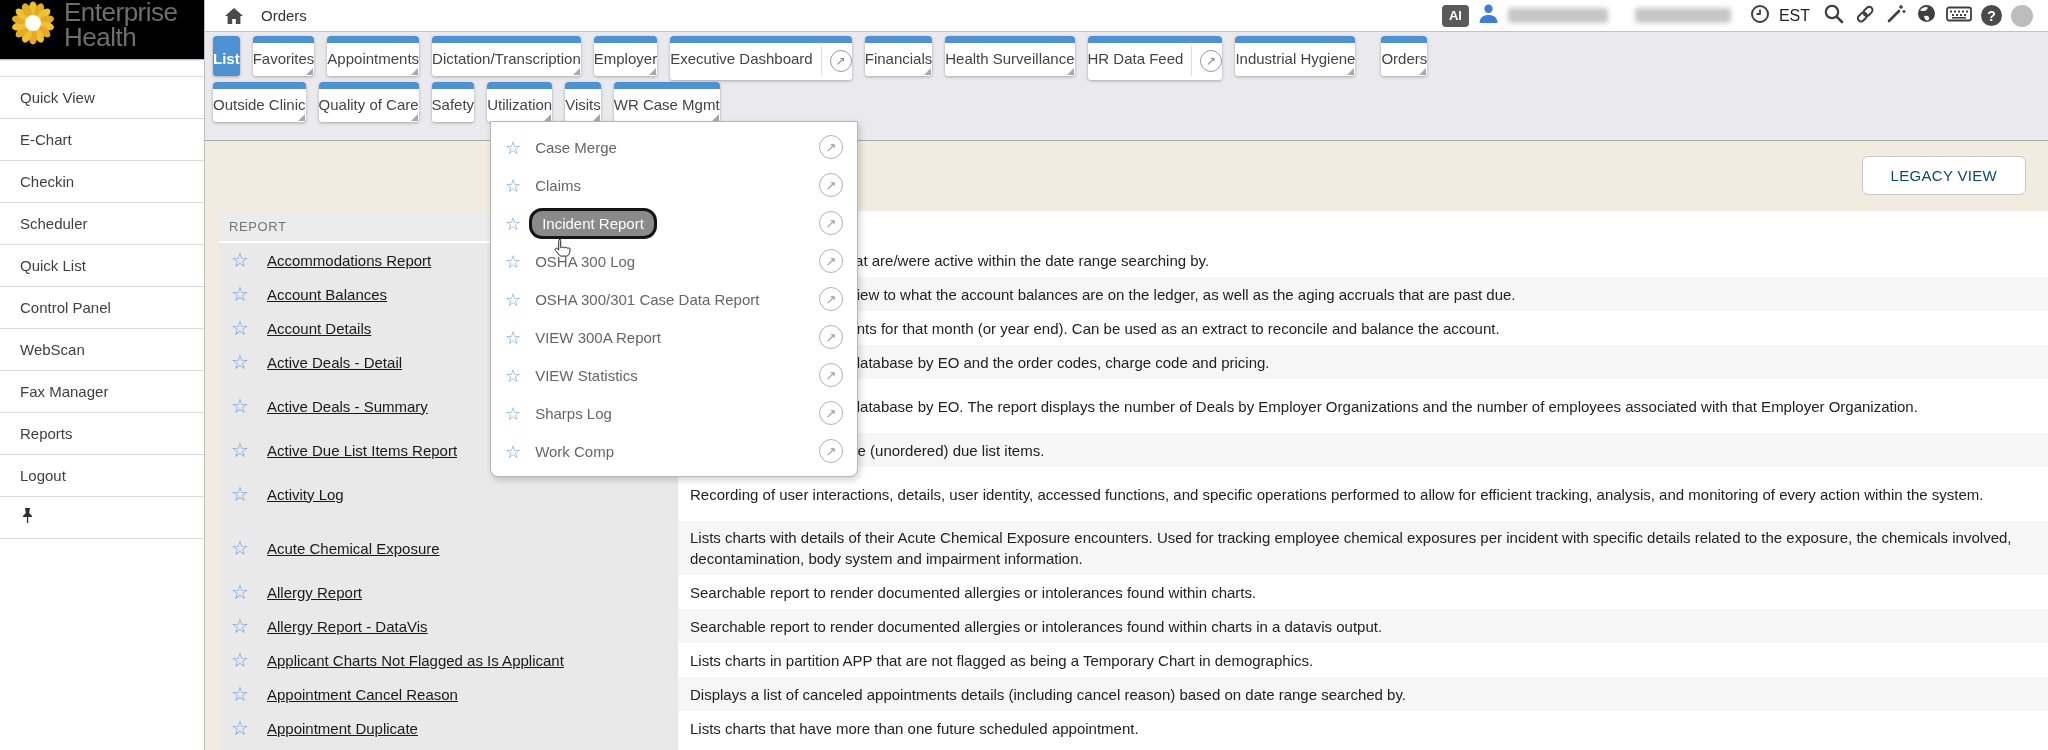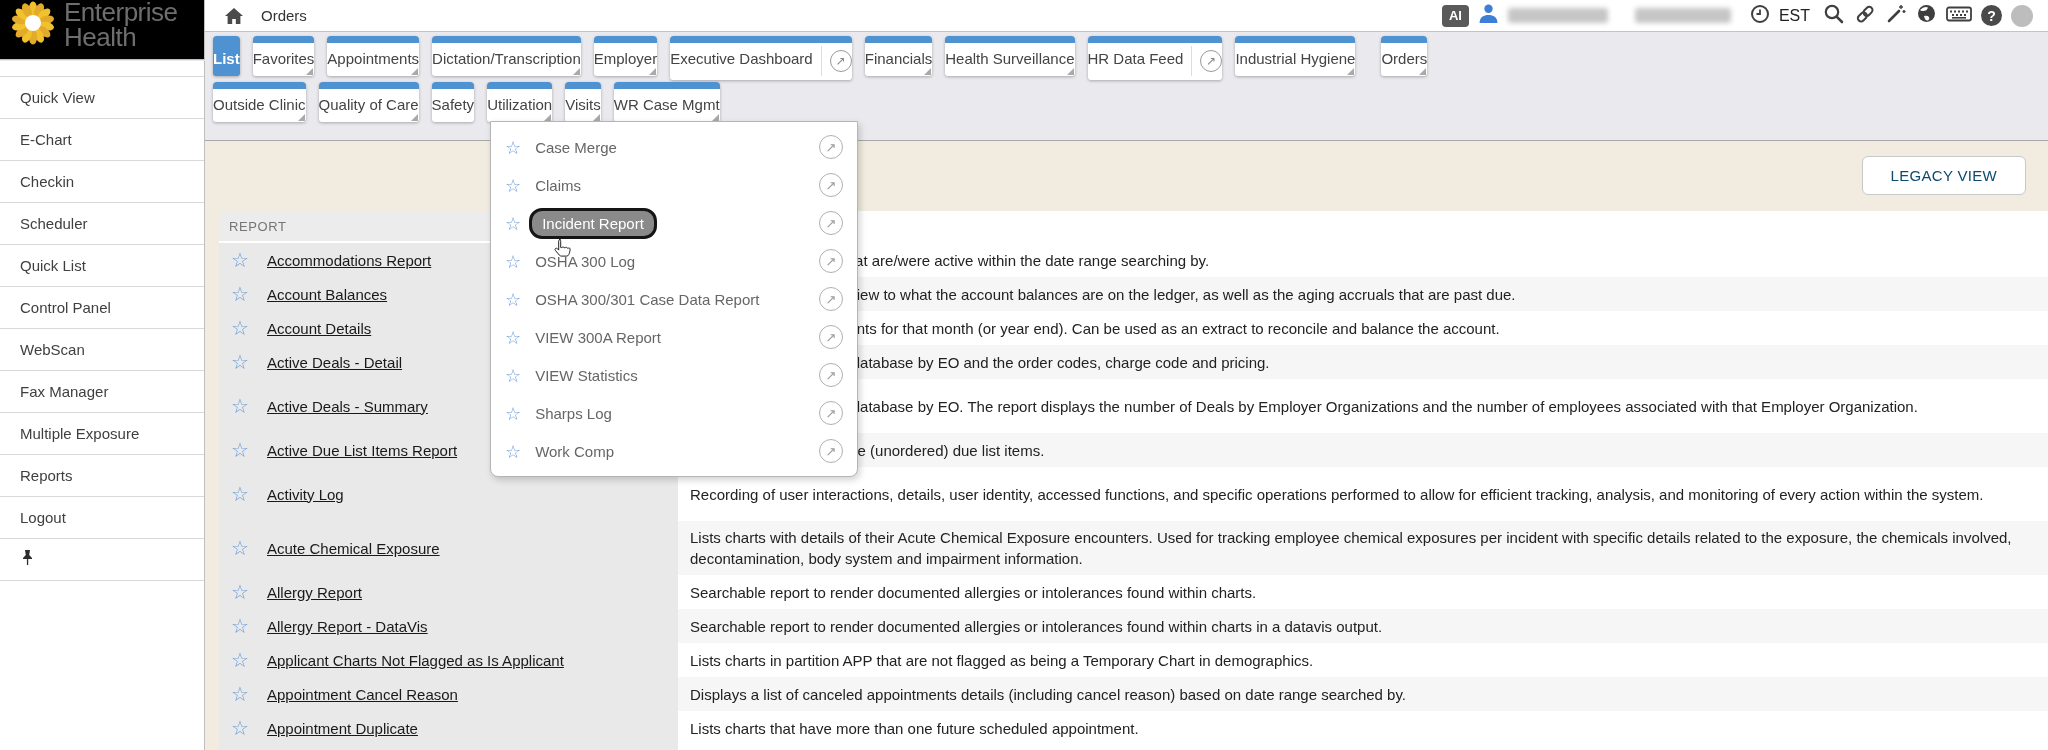--- a/index.html
+++ b/index.html
@@ -198,21 +198,20 @@
 <div class="sidebar">
   <div class="sb-list" id="sb-list">
       <div class="sb-item">Quick View</div>
       <div class="sb-item">E-Chart</div>
       <div class="sb-item">Checkin</div>
       <div class="sb-item">Scheduler</div>
       <div class="sb-item">Quick List</div>
       <div class="sb-item">Control Panel</div>
       <div class="sb-item">WebScan</div>
       <div class="sb-item">Fax Manager</div>
-      <div class="sb-item">Multiple Exposure</div>
       <div class="sb-item">Reports</div>
       <div class="sb-item">Logout</div>
     </div>
   <div class="sb-pin">
     <span>
       <svg width="15" height="17" viewBox="0 0 15 17">
           <path d="M5 1 h5 l-.8 5 2.8 3 v1 H3 v-1 l2.8-3 z" fill="#2d2d2d"></path>
           <rect x="6.9" y="10" width="1.3" height="6" fill="#2d2d2d"></rect>
         </svg>
     </span>

